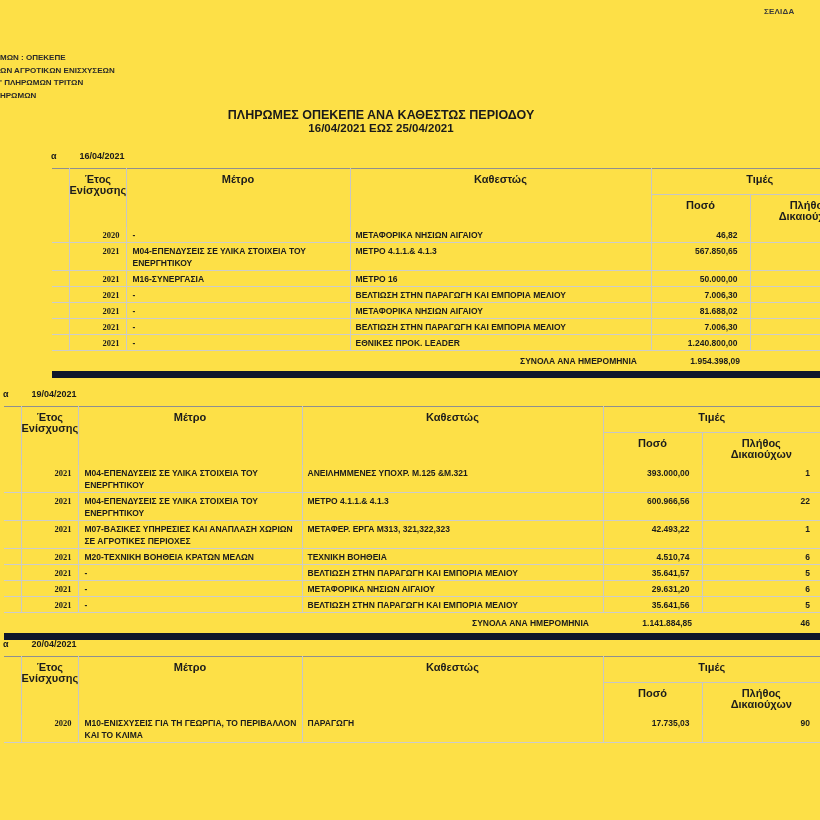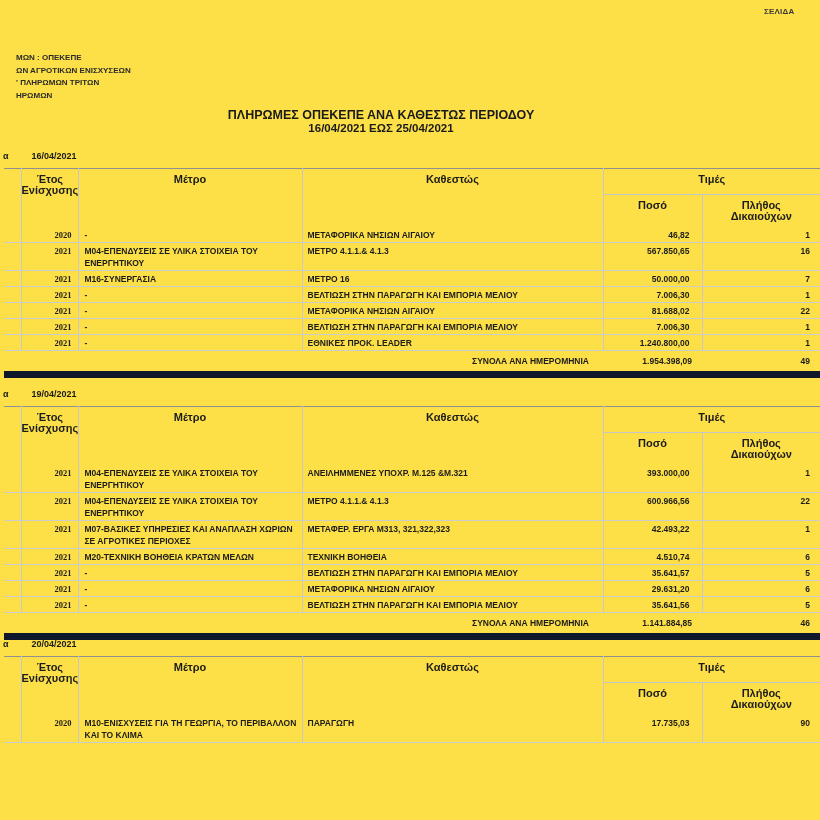--- a/index.html
+++ b/index.html
@@ -7,31 +7,31 @@
   body { font-family:"Liberation Sans", sans-serif; color:#1a1a1a; }
   .page {
     position:relative; width:820px; height:820px; background:#fde047;
     overflow:hidden; font-weight:bold;
   }
   .page-label {
     position:absolute; top:7px; left:764px;
     font-size:8px; letter-spacing:.2px; color:#3a3a3a;
   }
   .letterhead {
-    position:absolute; top:52px; left:16px;
+    position:absolute; top:52px; left:0;
     font-size:8px; line-height:12.5px; color:#2a2a2a; white-space:nowrap;
   }
   .title-block {
     position:absolute; top:108px; left:0; width:762px; text-align:center;
   }
   .title-main { font-size:12.5px; line-height:14px; }
   .title-sub  { font-size:11.5px; line-height:13px; }
 
   .section { position:absolute; left:0; width:820px; }
-  .section-1 { top:151px; }
+  .section-1 { top:151px;padding-left:48px; }
   .section-2 { top:389px; }
   .section-3 { top:639px; }
 
   .section-label { font-size:9px; height:17px; padding-left:3px; }
   .section-label .date { margin-left:23px; }
 
   table.rpt {
     border-collapse:collapse; table-layout:fixed;
     width:816px; margin-left:4px;
     font-size:8.5px; color:#1c1c1c;

